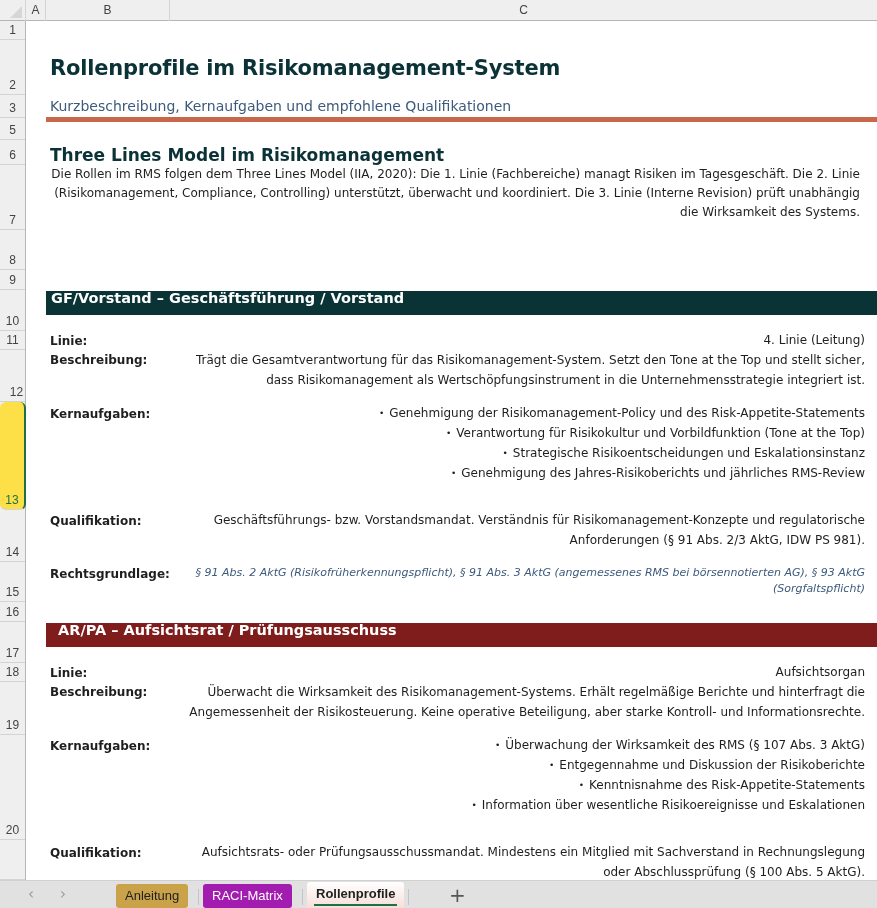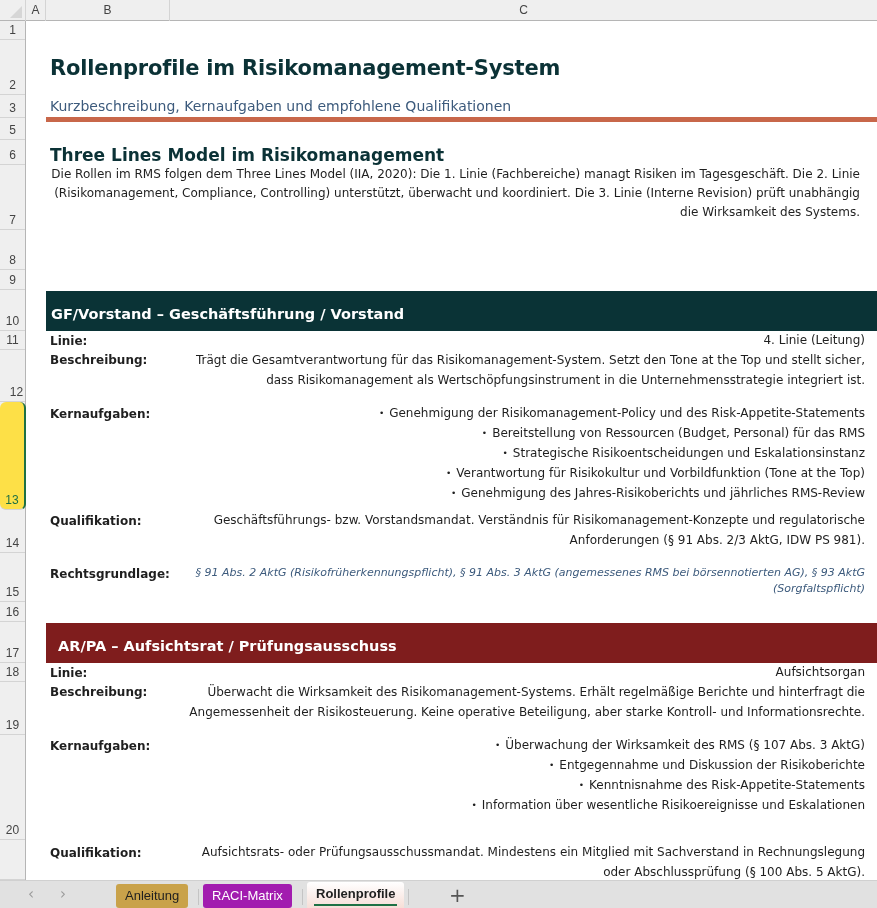--- a/index.html
+++ b/index.html
@@ -21,21 +21,21 @@
   .sheet { position: absolute; left: 27px; top: 21px; width: 850px; height: 859px; overflow: hidden; }
   .abs { position: absolute; text-align: right; }
 
   .title { left: 23px; top: 35px; font-size: 21px; font-weight: bold; color: #0b3236; letter-spacing: -0.2px; }
   .subtitle { left: 23px; top: 77px; font-size: 14px; color: #3c5a7c; }
   .accent-rule { left: 19px; top: 96px; width: 831px; height: 5px; background: #c8674a; }
 
   .h2 { left: 23px; top: 124px; font-size: 17px; font-weight: bold; color: #0b3236; }
   .intro { left: 23px; top: 144px; width: 810px; font-size: 12px; line-height: 19px; color: #1f1f1f; }
 
-  .band { left: 19px; width: 831px; height: 40px; color: #ffffff; font-size: 14.5px; font-weight: bold; padding-left: 5px; display: flex; align-items: flex-end; padding-bottom: 9px; }
+  .band { left: 19px; width: 831px; height: 24px; color: #ffffff; font-size: 14.5px; font-weight: bold; padding-left: 5px; display: flex; align-items: flex-end; padding-bottom: 9px; }
   .band.dark { background: #0a3336; }
   .band.blue { background: #7f1d1d; padding-left: 12px; }
 
   .lbl { left: 23px; font-size: 12px; font-weight: bold; color: #1f1f1f; }
   .val { left: 148px; width: 690px; font-size: 12px; line-height: 19.5px; color: #1f1f1f; }
   .val.legal { font-style: italic; color: #3c5a7c; font-size: 11px; line-height: 16px; }
   .val ul { list-style: none; }
   .val li { line-height: 19px; }
   .val li::before { content: "\2022"; font-size: 9px; margin-right: 5px; position: relative; top: -1px; }
 
@@ -66,21 +66,21 @@
     <div class="rn" style="top: 74px; height: 23px;">3</div>
     <div class="rn" style="top: 97px; height: 22px;">5</div>
     <div class="rn" style="top: 119px; height: 25px;">6</div>
     <div class="rn" style="top: 144px; height: 65px;">7</div>
     <div class="rn" style="top: 209px; height: 40px;">8</div>
     <div class="rn" style="top: 249px; height: 20px;">9</div>
     <div class="rn" style="top: 269px; height: 41px;">10</div>
     <div class="rn" style="top: 310px; height: 19px;">11</div>
     <div class="rn" style="top: 329px; height: 52px; padding-left: 8px;">12</div>
     <div class="rn selected" style="top: 381px; height: 108px;">13</div>
-    <div class="rn" style="top: 489px; height: 43px;">14</div>
+    <div class="rn" style="top: 489px; height: 52px;">14</div>
     <div class="rn" style="top: 541px; height: 40px;">15</div>
     <div class="rn" style="top: 581px; height: 20px;">16</div>
     <div class="rn" style="top: 601px; height: 41px;">17</div>
     <div class="rn" style="top: 642px; height: 19px;">18</div>
     <div class="rn" style="top: 661px; height: 53px;">19</div>
     <div class="rn" style="top: 714px; height: 105px;">20</div>
     <div class="rn" style="top: 819px; height: 40px;"></div>
   </div>
 
 <div class="sheet">
@@ -96,23 +96,22 @@
   <div class="abs lbl" style="top:313px;">Linie:</div>
   <div class="abs val" style="top:310px;">4. Linie (Leitung)</div>
 
   <div class="abs lbl" style="top:332px;">Beschreibung:</div>
   <div class="abs val" style="top:330px;">Trägt die Gesamtverantwortung für das Risikomanagement-System. Setzt den Tone at the Top und stellt sicher, dass Risikomanagement als Wertschöpfungsinstrument in die Unternehmensstrategie integriert ist.</div>
 
   <div class="abs lbl" style="top:386px;">Kernaufgaben:</div>
   <div class="abs val" style="top:383px;">
     <ul>
       <li>Genehmigung der Risikomanagement-Policy und des Risk-Appetite-Statements</li>
-      <li>Bereitstellung von Ressourcen (Budget, Personal) für das RMS</li>
+      <li>Verantwortung für Risikokultur und Vorbildfunktion (Tone at the Top)</li>
       <li>Strategische Risikoentscheidungen und Eskalationsinstanz</li>
-      <li>Verantwortung für Risikokultur und Vorbildfunktion (Tone at the Top)</li>
       <li>Genehmigung des Jahres-Risikoberichts und jährliches RMS-Review</li>
     </ul>
   </div>
 
   <div class="abs lbl" style="top:493px;">Qualifikation:</div>
   <div class="abs val" style="top:490px;">Geschäftsführungs- bzw. Vorstandsmandat. Verständnis für Risikomanagement-Konzepte und regulatorische Anforderungen (§ 91 Abs. 2/3 AktG, IDW PS 981).</div>
 
   <div class="abs lbl" style="top:546px;">Rechtsgrundlage:</div>
   <div class="abs val legal" style="top:544px;">§ 91 Abs. 2 AktG (Risikofrüherkennungspflicht), § 91 Abs. 3 AktG (angemessenes RMS bei börsennotierten AG), § 93 AktG (Sorgfaltspflicht)</div>
 

